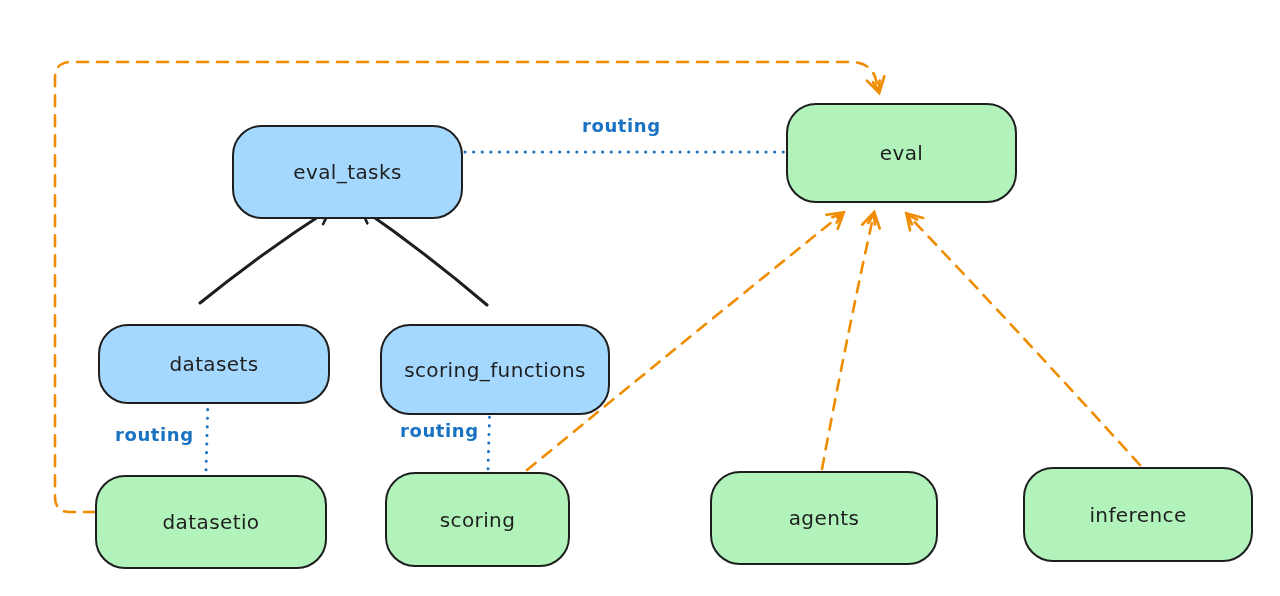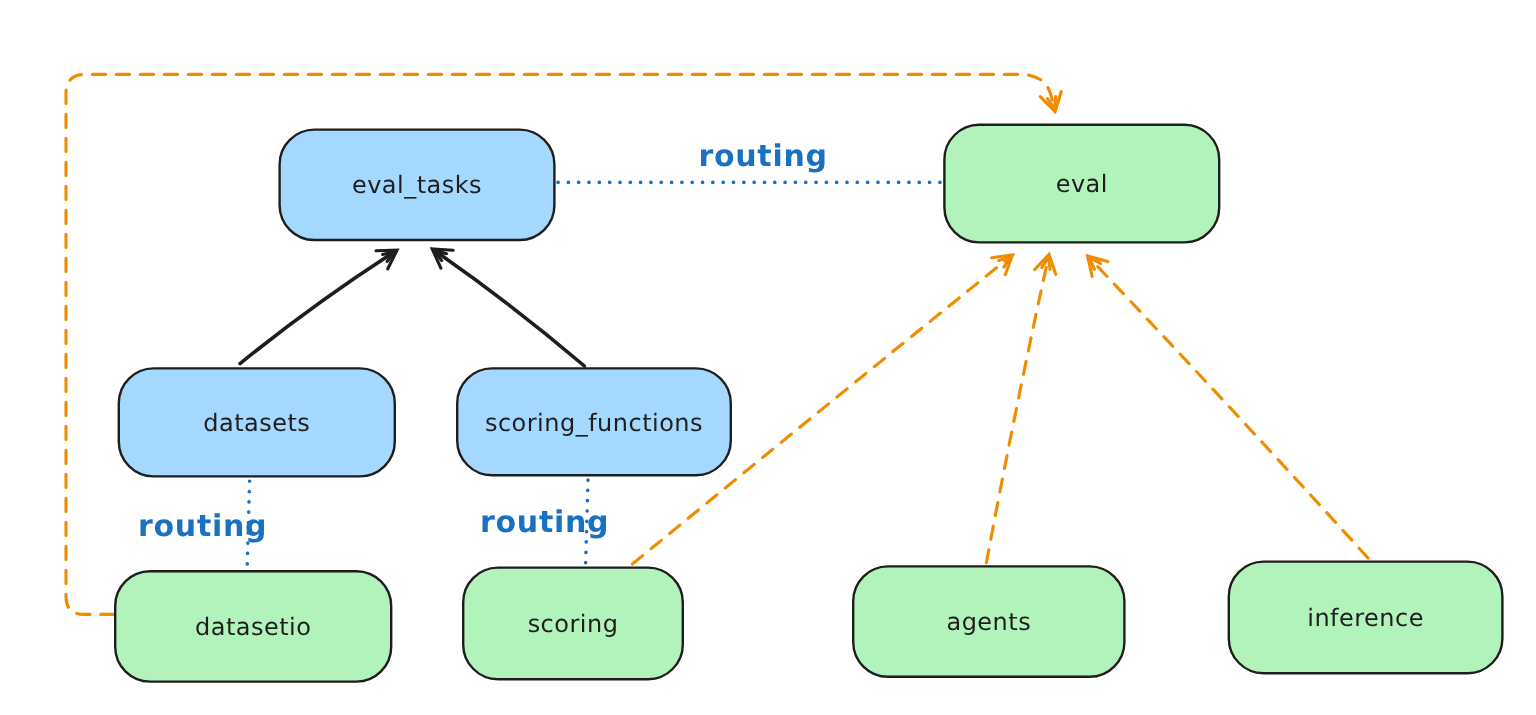--- a/index.html
+++ b/index.html
@@ -28,29 +28,29 @@
     border: 2.5px solid var(--node-stroke, #1e1e1e);
     border-radius: 30px;
     display: flex;
     align-items: center;
     justify-content: center;
     font-size: 20px;
     letter-spacing: 0.4px;
     color: var(--node-stroke, #1e1e1e);
     cursor: default;
   }
-  .node.blue  { background: var(--blue-fill, #a5d8ff); }
+  .node.blue  { background: var(--blue-fill, #a5d8ff); margin-top: 18px; }
   .node.green { background: var(--green-fill, #b2f2bb); }
   .node-label {
     pointer-events: none;
     white-space: nowrap;
   }
   .routing-label {
     position: absolute;
-    font-size: 25px;
+    font-size: 18px;
     font-weight: bold;
     letter-spacing: 0.6px;
     color: var(--routing-text, #1971c2);
     white-space: nowrap;
   }
   .edge-dotted {
     stroke: var(--dotted-line, #1971c2);
     stroke-width: 3;
     stroke-linecap: round;
     stroke-dasharray: 0.1 8.5;
@@ -113,21 +113,21 @@
   </svg>
 
   <div class="node blue" style="left:232px; top:107px; width:231px; height:94px;">
     <span class="node-label">eval_tasks</span>
   </div>
 
   <div class="node green" style="left:786px; top:103px; width:231px; height:100px;">
     <span class="node-label">eval</span>
   </div>
 
-  <div class="node blue" style="left:98px; top:306px; width:232px; height:92px;">
+  <div class="node blue" style="left:98px; top:306px; width:232px; height:80px;">
     <span class="node-label">datasets</span>
   </div>
 
   <div class="node green" style="left:95px; top:475px; width:232px; height:94px;">
     <span class="node-label">datasetio</span>
   </div>
 
   <div class="node blue" style="left:380px; top:306px; width:230px; height:91px;">
     <span class="node-label">scoring_functions</span>
   </div>

